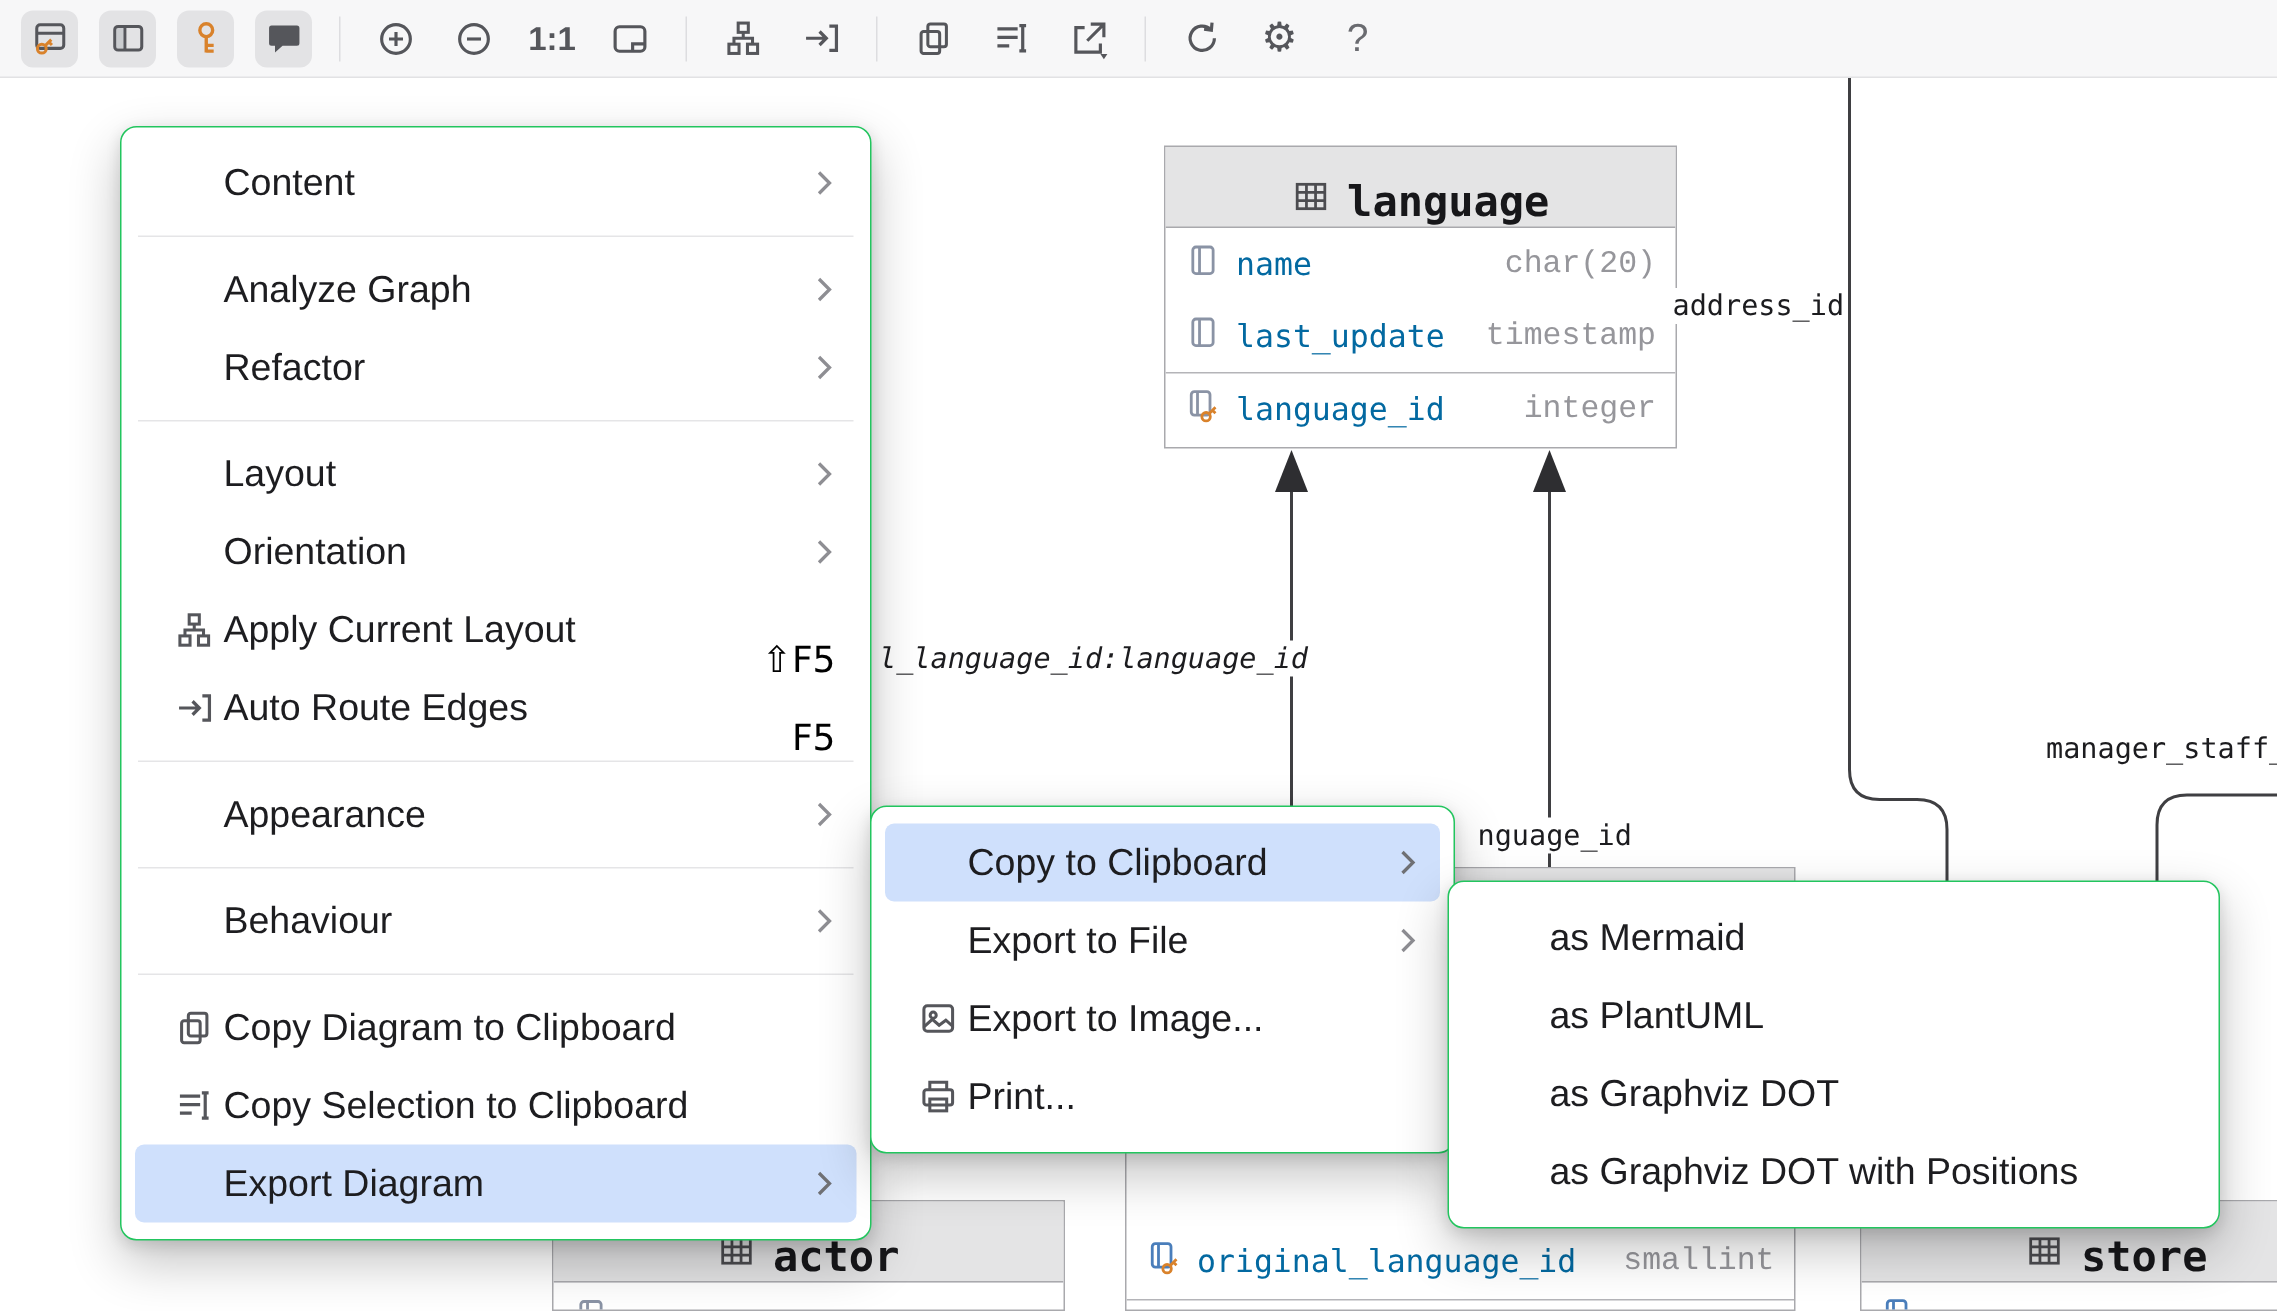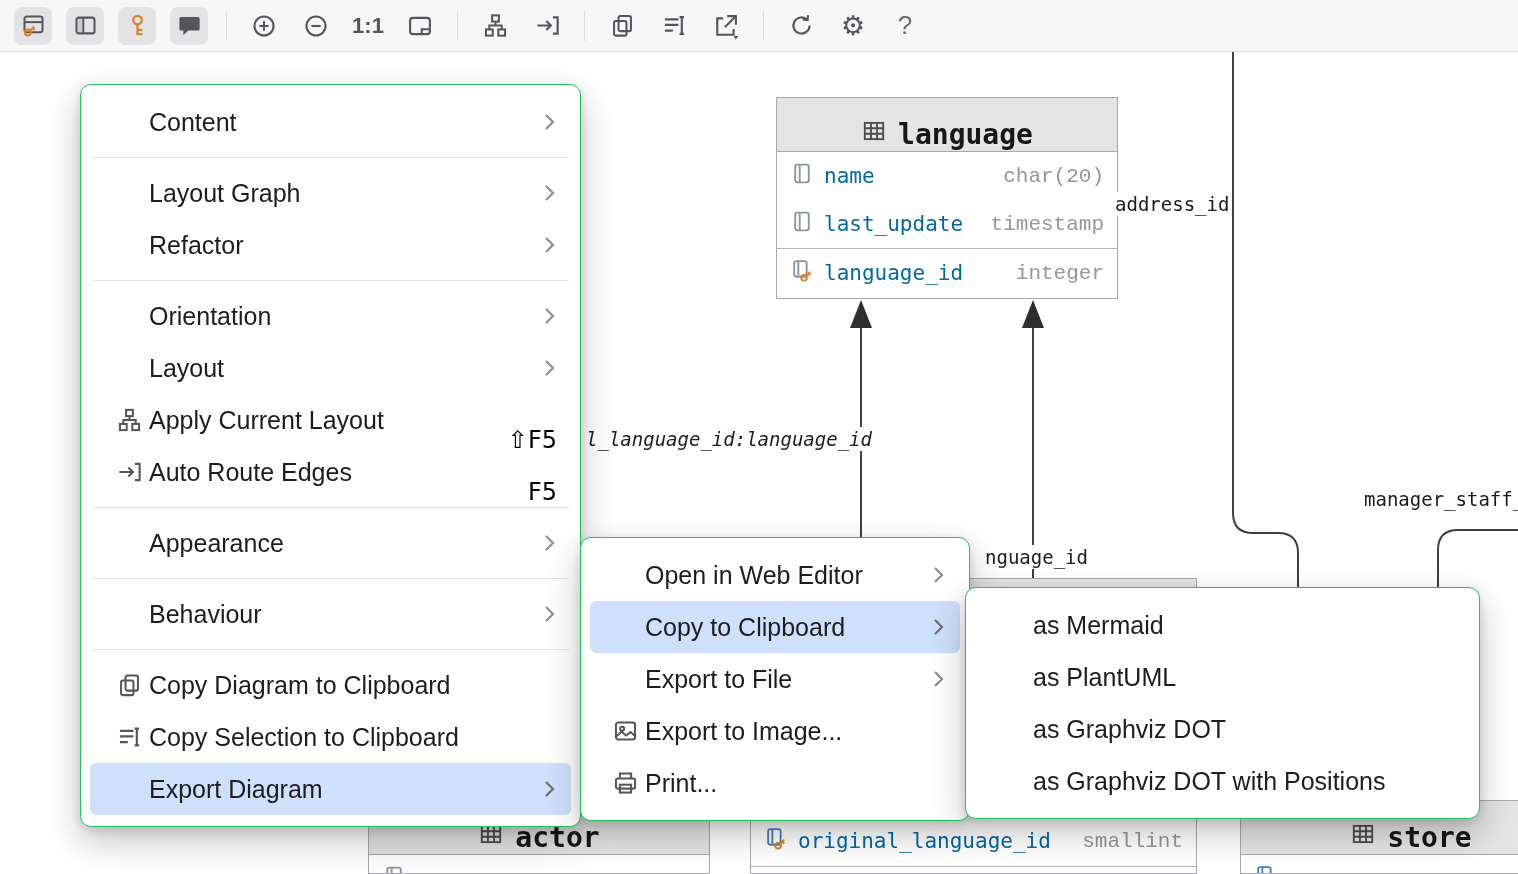--- a/index.html
+++ b/index.html
@@ -329,46 +329,46 @@
     <div class="mi">
       <span class="mi-label">Content</span>
       <span class="mi-chevron">
           <svg width="15" height="20" viewBox="0 0 15 20" fill="none">
             <path d="M4 3l7 7-7 7" stroke="#8e8e93" stroke-width="2.2"></path>
           </svg>
         </span>
     </div>
     <div class="msep"></div>
     <div class="mi">
-      <span class="mi-label">Layout Graph</span>
+      <span class="mi-label">Analyze Graph</span>
       <span class="mi-chevron">
           <svg width="15" height="20" viewBox="0 0 15 20" fill="none">
             <path d="M4 3l7 7-7 7" stroke="#8e8e93" stroke-width="2.2"></path>
           </svg>
         </span>
     </div>
     <div class="mi">
       <span class="mi-label">Refactor</span>
       <span class="mi-chevron">
           <svg width="15" height="20" viewBox="0 0 15 20" fill="none">
             <path d="M4 3l7 7-7 7" stroke="#8e8e93" stroke-width="2.2"></path>
           </svg>
         </span>
     </div>
     <div class="msep"></div>
     <div class="mi">
+      <span class="mi-label">Layout</span>
+      <span class="mi-chevron">
+          <svg width="15" height="20" viewBox="0 0 15 20" fill="none">
+            <path d="M4 3l7 7-7 7" stroke="#8e8e93" stroke-width="2.2"></path>
+          </svg>
+        </span>
+    </div>
+    <div class="mi">
       <span class="mi-label">Orientation</span>
-      <span class="mi-chevron">
-          <svg width="15" height="20" viewBox="0 0 15 20" fill="none">
-            <path d="M4 3l7 7-7 7" stroke="#8e8e93" stroke-width="2.2"></path>
-          </svg>
-        </span>
-    </div>
-    <div class="mi">
-      <span class="mi-label">Layout</span>
       <span class="mi-chevron">
           <svg width="15" height="20" viewBox="0 0 15 20" fill="none">
             <path d="M4 3l7 7-7 7" stroke="#8e8e93" stroke-width="2.2"></path>
           </svg>
         </span>
     </div>
     <div class="mi">
       <span class="mi-icon">
           <svg width="27" height="27" viewBox="0 0 24 24" fill="none" stroke="#55565b" stroke-width="1.8">
             <rect x="9" y="3" width="6" height="5.5"></rect>
@@ -431,28 +431,20 @@
       <span class="mi-label">Export Diagram</span>
       <span class="mi-chevron">
           <svg width="15" height="20" viewBox="0 0 15 20" fill="none">
             <path d="M4 3l7 7-7 7" stroke="#6f7074" stroke-width="2.2"></path>
           </svg>
         </span>
     </div>
   </div>
 
   <div class="menu menu-export">
-    <div class="mi">
-      <span class="mi-label">Open in Web Editor</span>
-      <span class="mi-chevron">
-          <svg width="15" height="20" viewBox="0 0 15 20" fill="none">
-            <path d="M4 3l7 7-7 7" stroke="#8e8e93" stroke-width="2.2"></path>
-          </svg>
-        </span>
-    </div>
     <div class="mi selected">
       <span class="mi-label">Copy to Clipboard</span>
       <span class="mi-chevron">
           <svg width="15" height="20" viewBox="0 0 15 20" fill="none">
             <path d="M4 3l7 7-7 7" stroke="#6f7074" stroke-width="2.2"></path>
           </svg>
         </span>
     </div>
     <div class="mi">
       <span class="mi-label">Export to File</span>

